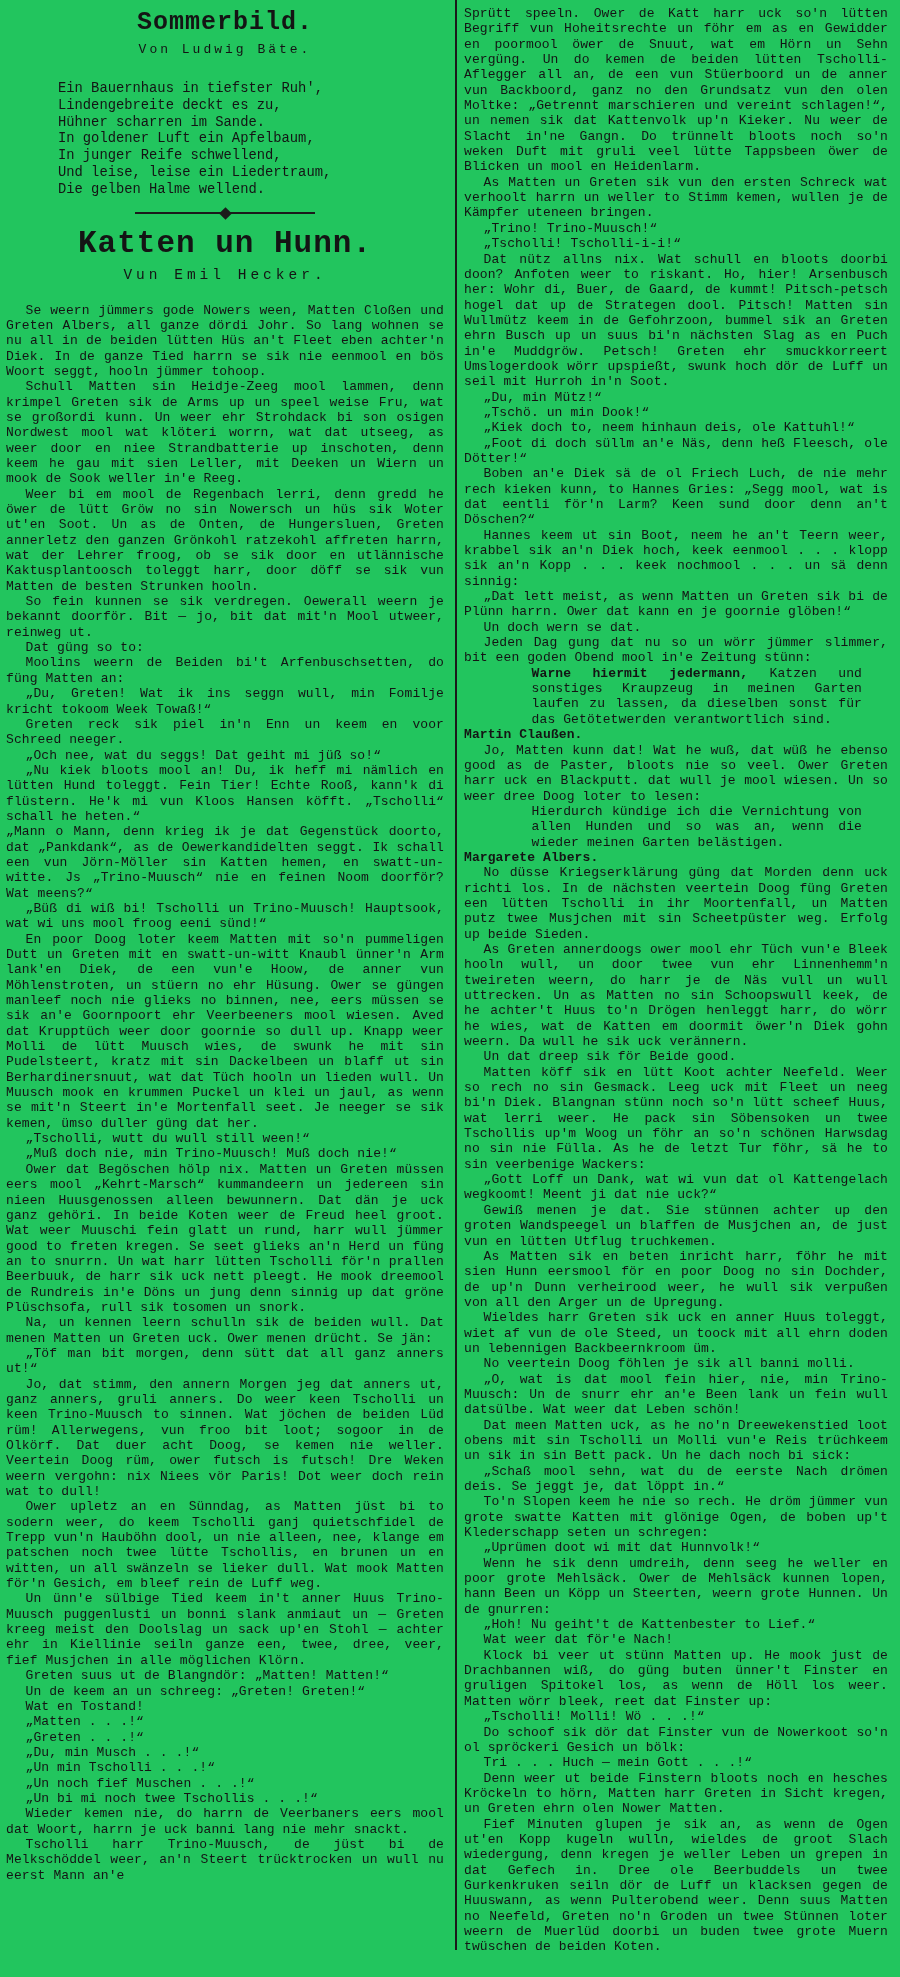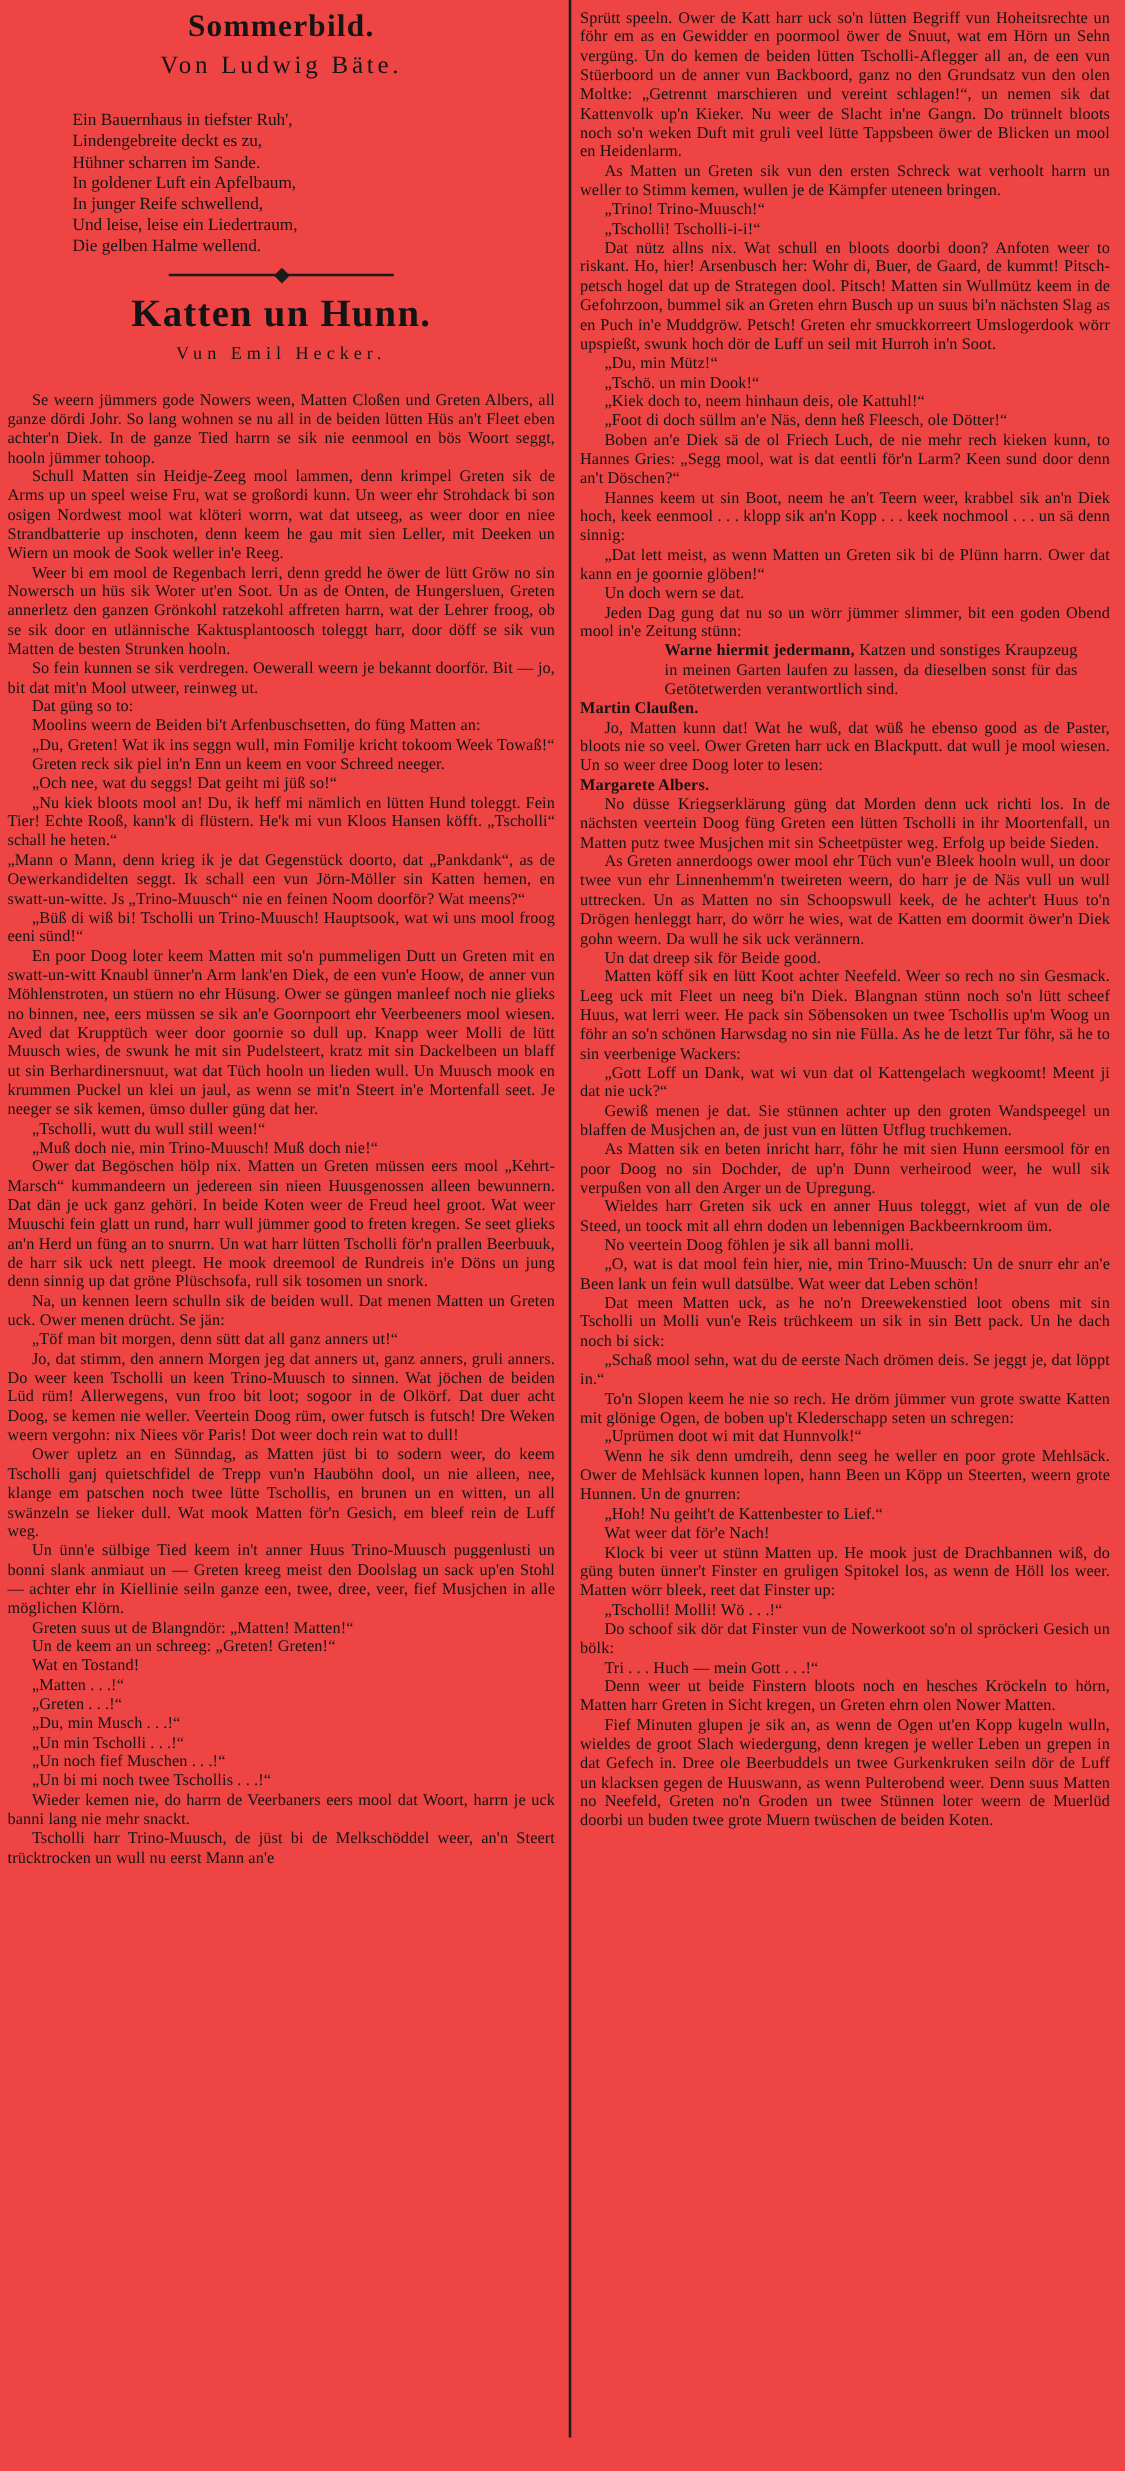--- a/index.html
+++ b/index.html
@@ -1,38 +1,38 @@
 <!DOCTYPE html>
 <html><head>
 <meta charset="utf-8">
 <style>
   * { margin: 0; padding: 0; box-sizing: border-box; }
   html, body { background: #e8e8e4; }
   .page {
     position: relative;
     width: 900px; height: 1977px;
     margin: 0 auto;
-    background: #ef4444;
+    background: #22c55e;
     color: #141414;
-    font-family: Liberation Serif, serif;
+    font-family: Liberation Mono, monospace;
     overflow: hidden;
   }
   .columns { display: flex; height: 100%; }
   .col { overflow: hidden; }
   .col-left  { width: 452px; padding: 4px 8px 6px 6px; }
   .col-right { width: 448px; padding: 6px 12px 6px 12px; }
   .divider-rule {
     position: absolute; left: 455px; top: 0;
     width: 2px; height: 1950px;
     background: #1b1b1b;
   }
   
   .poem-head    { text-align: center; margin-top: 4px; }
   .poem-title   { font-size: 25px; font-weight: bold; letter-spacing: 1px; }
-  .poem-byline  { font-size: 20px; letter-spacing: 3px; margin-top: 5px; }
+  .poem-byline  { font-size: 13px; letter-spacing: 3px; margin-top: 5px; }
   .poem-body    { margin: 24px 0 0 52px; font-size: 13.8px; line-height: 16.8px; }
   .ornament     { display: flex; align-items: center; justify-content: center; margin: 10px auto 8px auto; width: 180px; }
   .ornament .bar  { flex: 1; height: 2px; background: #1b1b1b; }
   .ornament .gem  { width: 9px; height: 9px; background: #1b1b1b; transform: rotate(45deg); margin: 0 -2px; }
   .story-head   { text-align: center; margin-top: 8px; }
   .story-title  { font-size: 31px; font-weight: bold; letter-spacing: 1px; }
   .story-byline { font-size: 14.5px; letter-spacing: 4px; margin: 6px 0 20px 0; }
   
   .para {
     font-size: 13px; line-height: 15.35px;
@@ -124,20 +124,21 @@
         <p class="para indent">„Kiek doch to, neem hinhaun deis, ole Kattuhl!“</p>
         <p class="para indent">„Foot di doch süllm an'e Näs, denn heß Fleesch, ole Dötter!“</p>
         <p class="para indent">Boben an'e Diek sä de ol Friech Luch, de nie mehr rech kieken kunn, to Hannes Gries: „Segg mool, wat is dat eentli för'n Larm? Keen sund door denn an't Döschen?“</p>
         <p class="para indent">Hannes keem ut sin Boot, neem he an't Teern weer, krabbel sik an'n Diek hoch, keek eenmool . . . klopp sik an'n Kopp . . . keek nochmool . . . un sä denn sinnig:</p>
         <p class="para indent">„Dat lett meist, as wenn Matten un Greten sik bi de Plünn harrn. Ower dat kann en je goornie glöben!“</p>
         <p class="para indent">Un doch wern se dat.</p>
         <p class="para indent">Jeden Dag gung dat nu so un wörr jümmer slimmer, bit een goden Obend mool in'e Zeitung stünn:</p>
         <p class="para notice"><b>Warne hiermit jedermann,</b> Katzen und sonstiges Kraupzeug in meinen Garten laufen zu lassen, da dieselben sonst für das Getötetwerden verantwortlich sind.</p>
         <p class="para sig">Martin Claußen.</p>
         <p class="para indent">Jo, Matten kunn dat! Wat he wuß, dat wüß he ebenso good as de Paster, bloots nie so veel. Ower Greten harr uck en Blackputt. dat wull je mool wiesen. Un so weer dree Doog loter to lesen:</p>
+        <p class="para notice">Hierdurch kündige ich die Vernichtung von allen Hunden und so was an, wenn die wieder meinen Garten belästigen.</p>
         <p class="para sig">Margarete Albers.</p>
         <p class="para indent">No düsse Kriegserklärung güng dat Morden denn uck richti los. In de nächsten veertein Doog füng Greten een lütten Tscholli in ihr Moortenfall, un Matten putz twee Musjchen mit sin Scheetpüster weg. Erfolg up beide Sieden.</p>
         <p class="para indent">As Greten annerdoogs ower mool ehr Tüch vun'e Bleek hooln wull, un door twee vun ehr Linnenhemm'n tweireten weern, do harr je de Näs vull un wull uttrecken. Un as Matten no sin Schoopswull keek, de he achter't Huus to'n Drögen henleggt harr, do wörr he wies, wat de Katten em doormit öwer'n Diek gohn weern. Da wull he sik uck verännern.</p>
         <p class="para indent">Un dat dreep sik för Beide good.</p>
         <p class="para indent">Matten köff sik en lütt Koot achter Neefeld. Weer so rech no sin Gesmack. Leeg uck mit Fleet un neeg bi'n Diek. Blangnan stünn noch so'n lütt scheef Huus, wat lerri weer. He pack sin Söbensoken un twee Tschollis up'm Woog un föhr an so'n schönen Harwsdag no sin nie Fülla. As he de letzt Tur föhr, sä he to sin veerbenige Wackers:</p>
         <p class="para indent">„Gott Loff un Dank, wat wi vun dat ol Kattengelach wegkoomt! Meent ji dat nie uck?“</p>
         <p class="para indent">Gewiß menen je dat. Sie stünnen achter up den groten Wandspeegel un blaffen de Musjchen an, de just vun en lütten Utflug truchkemen.</p>
         <p class="para indent">As Matten sik en beten inricht harr, föhr he mit sien Hunn eersmool för en poor Doog no sin Dochder, de up'n Dunn verheirood weer, he wull sik verpußen von all den Arger un de Upregung.</p>
         <p class="para indent">Wieldes harr Greten sik uck en anner Huus toleggt, wiet af vun de ole Steed, un toock mit all ehrn doden un lebennigen Backbeernkroom üm.</p>
         <p class="para indent">No veertein Doog föhlen je sik all banni molli.</p>

